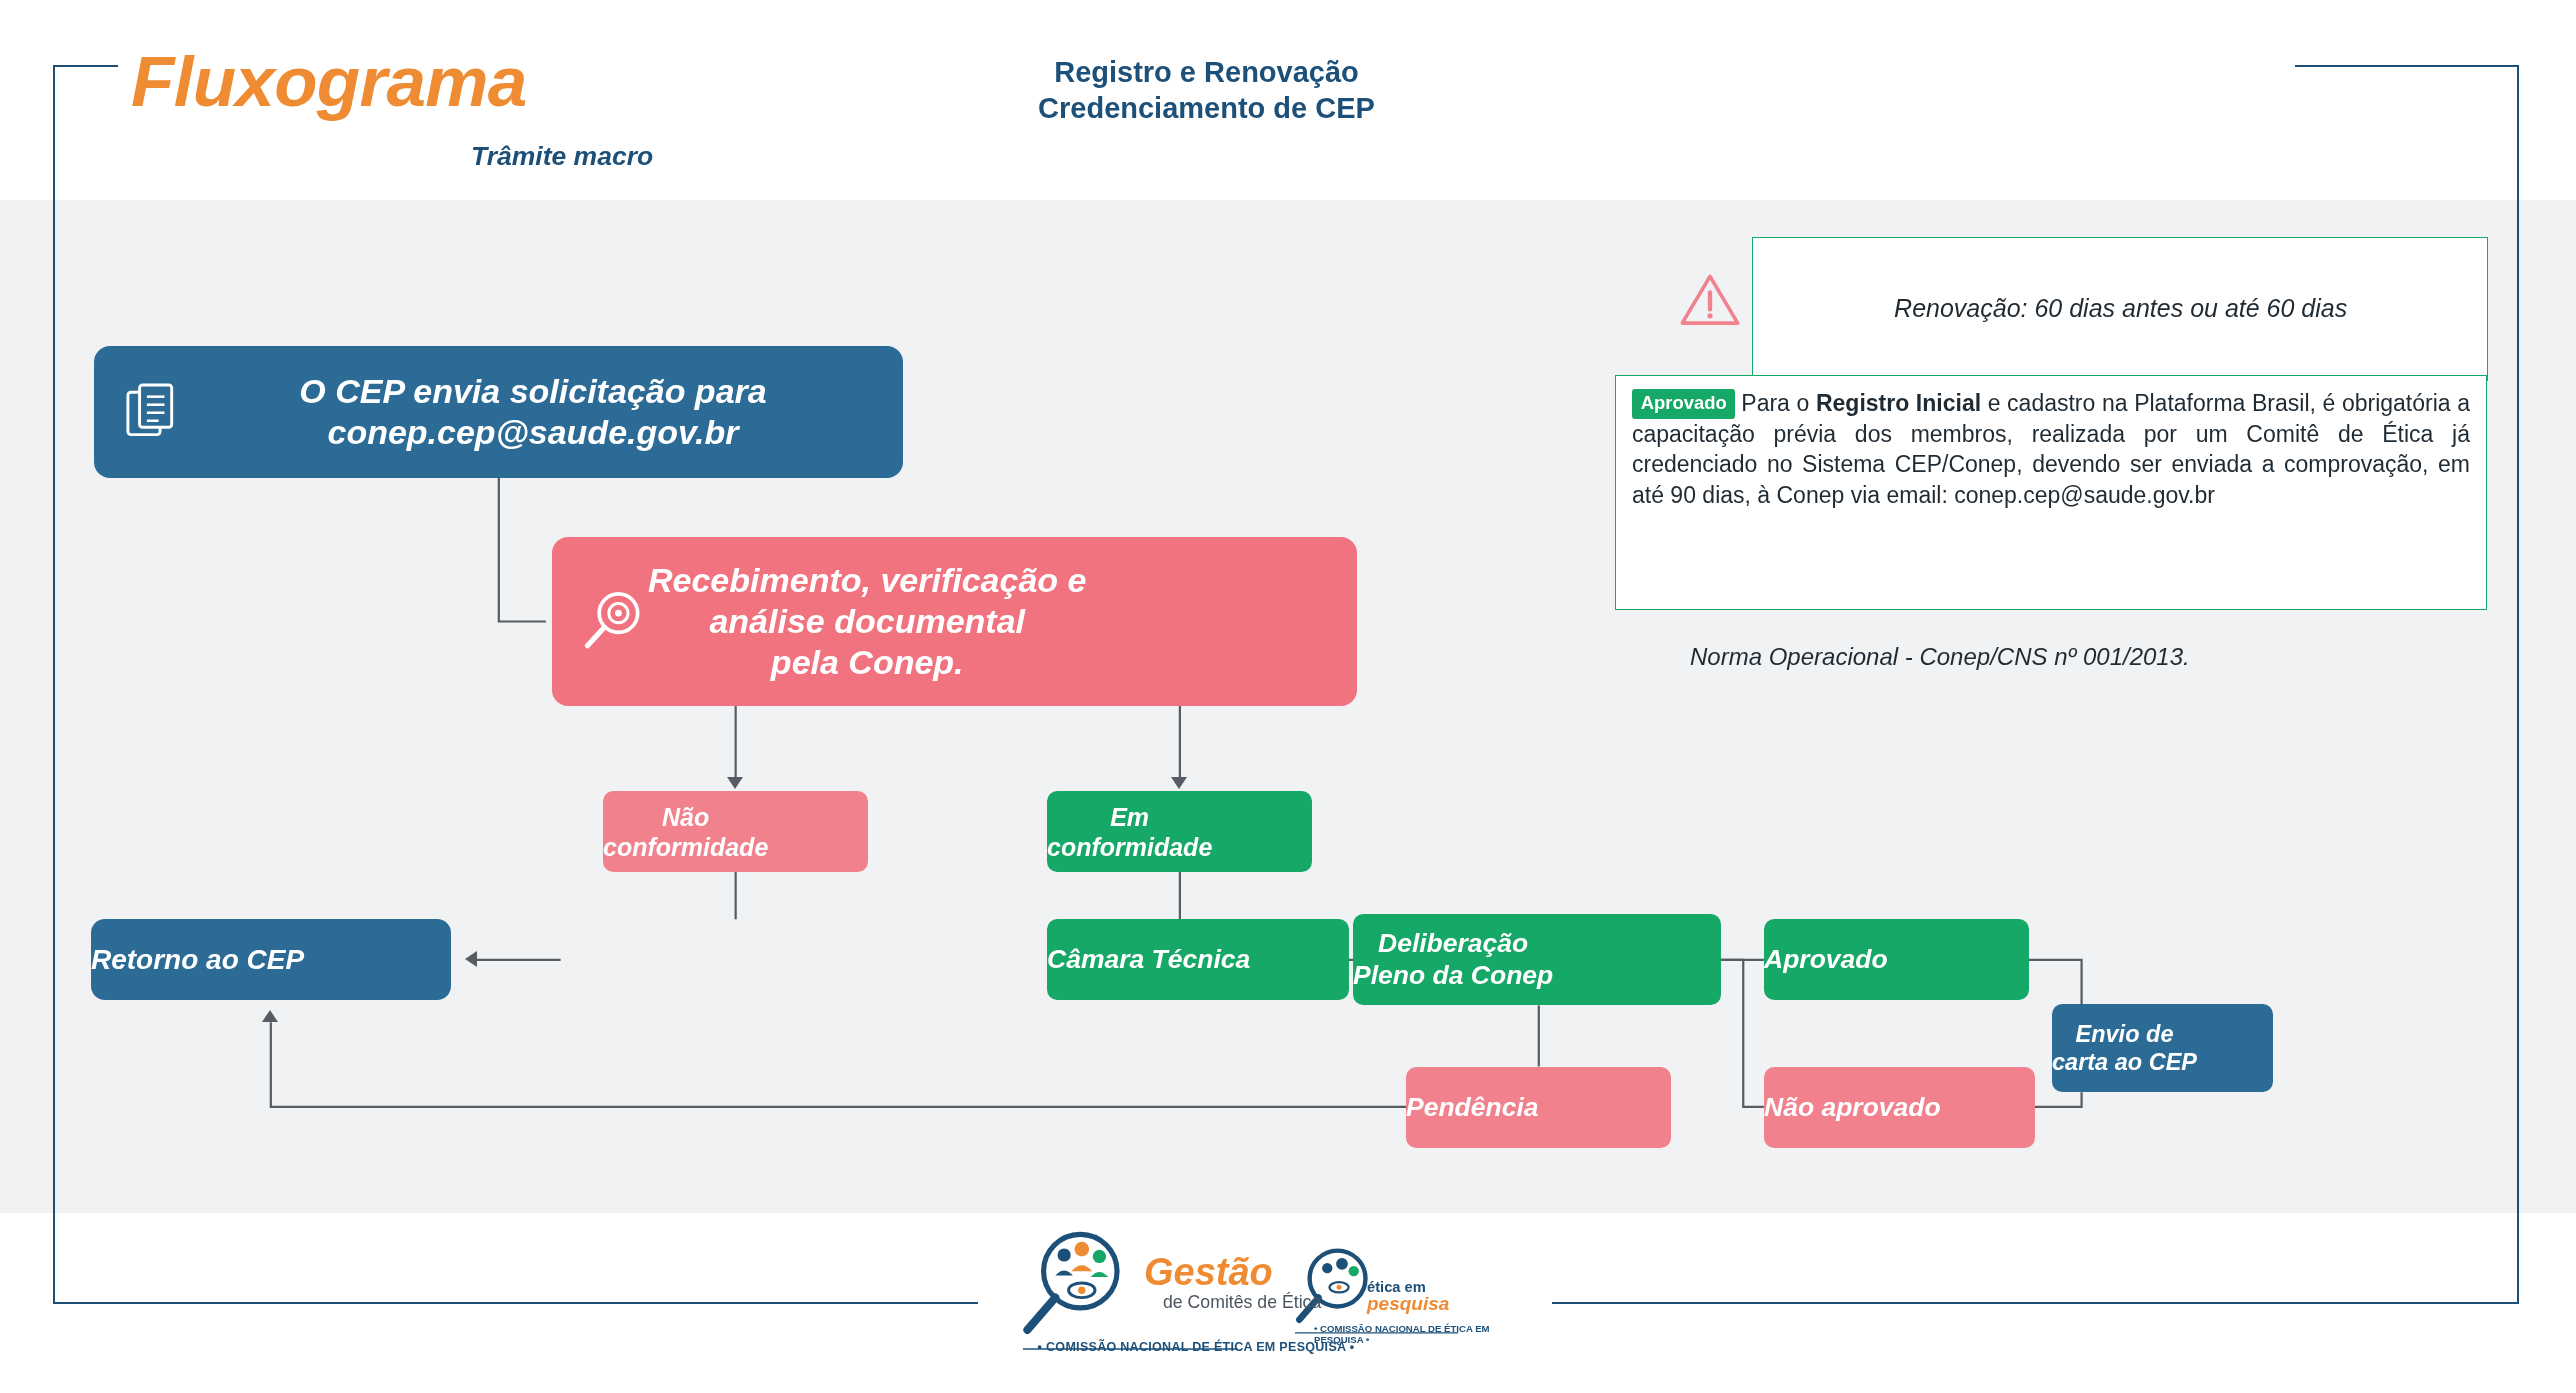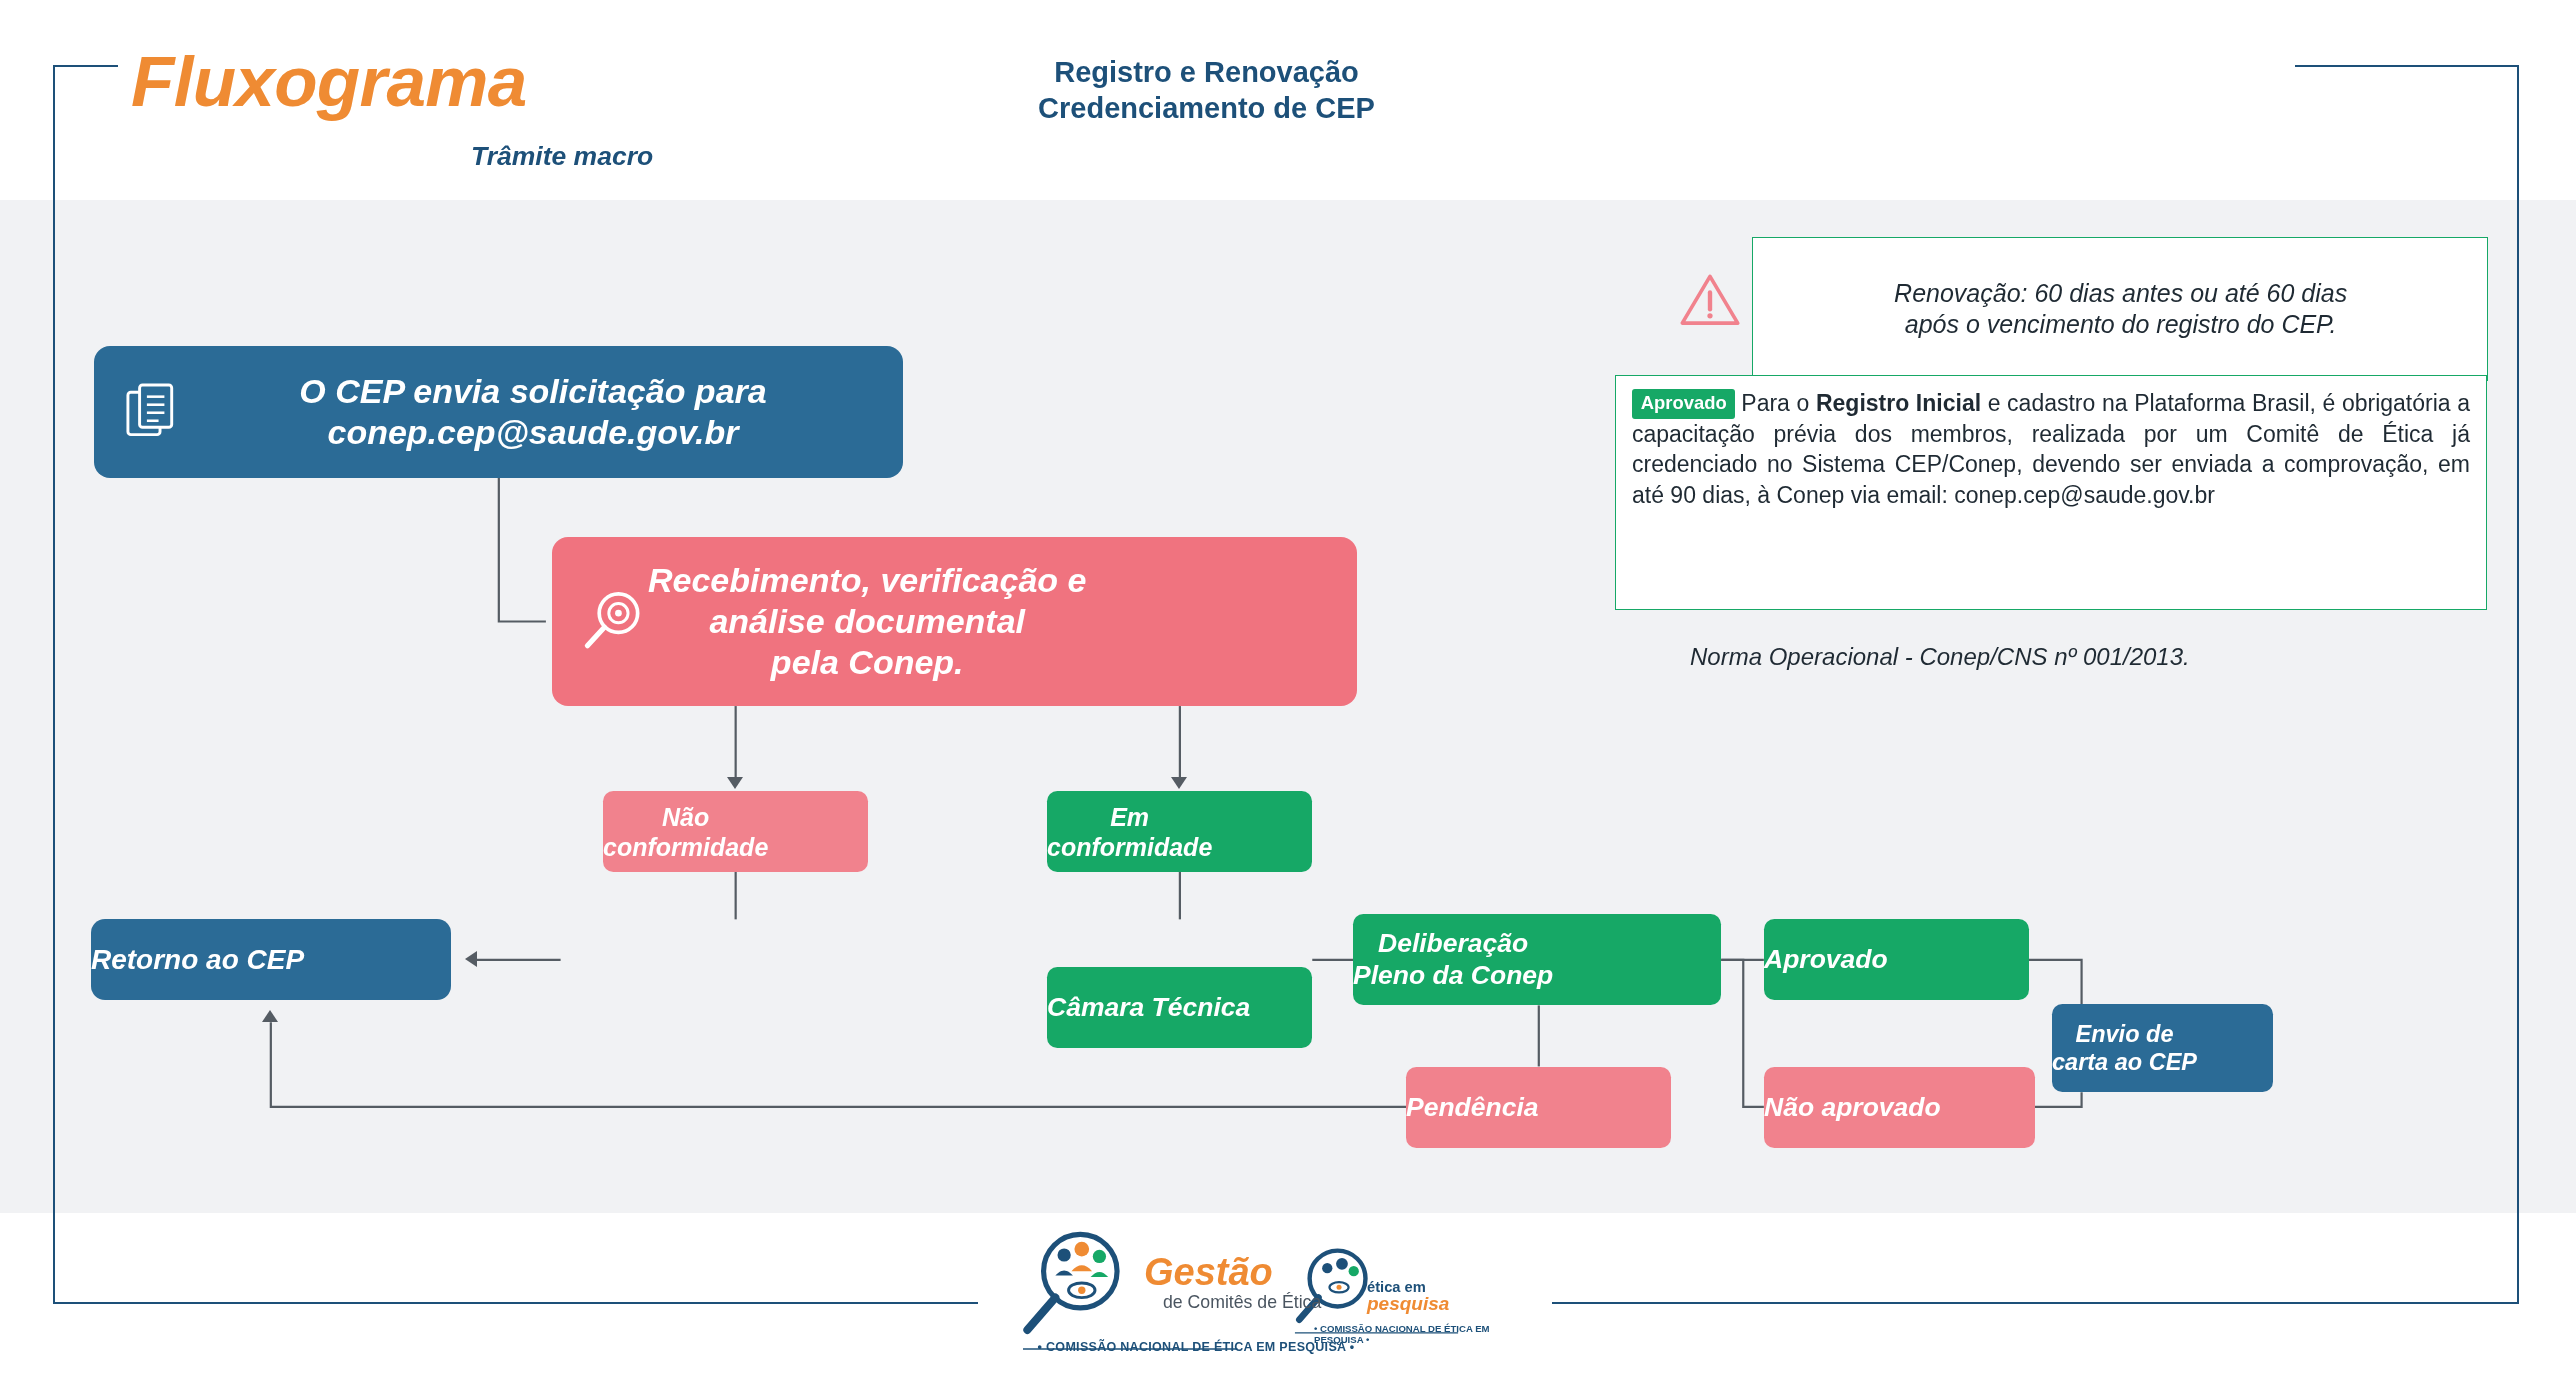--- a/index.html
+++ b/index.html
@@ -154,23 +154,22 @@
   .node-pendencia-doc {
     left: 561px; top: 919px; width: 360px; height: 81px;
     font-size: 25px;
   }
   .node-retorno {
     left: 91px; top: 919px; width: 360px; height: 81px;
     font-size: 28px;
     border-radius: 14px;
   }
   .node-camara {
-    left: 1047px; top: 919px; width: 265px; height: 81px;
+    left: 1047px; top: 919px; width: 302px; height: 81px;
     font-size: 26.5px;
-    margin-top: 48px;
   }
   .node-deliberacao {
     left: 1353px; top: 914px; width: 368px; height: 91px;
     font-size: 26.5px;
   }
   .node-aprovado {
     left: 1764px; top: 919px; width: 265px; height: 81px;
     font-size: 26.5px;
   }
   .node-pendencia {
@@ -455,21 +454,20 @@
 
   <svg class="warn-icon" viewBox="0 0 84 74">
     <path d="M42 6 L80 70 L4 70 Z" fill="none" stroke="#f1828d" stroke-width="5" stroke-linejoin="round"></path>
     <line x1="42" y1="28" x2="42" y2="51" stroke="#f1828d" stroke-width="6" stroke-linecap="round"></line>
     <circle cx="42" cy="60" r="3.6" fill="#f1828d"></circle>
   </svg>
 
   <div class="note-renovacao">
     <div style="width:100%;">
       <div>Renovação: 60 dias antes ou até 60 dias</div>
-      <div>após o vencimento do registro do CEP.</div>
     </div>
   </div>
 
   <div class="note-aprovado">
     <span class="badge-aprovado">Aprovado</span><span>Para o </span><strong>Registro Inicial</strong><span> e cadastro na Plataforma Brasil, é obrigatória a capacitação prévia dos membros, realizada por um Comitê de Ética já credenciado no Sistema CEP/Conep, devendo ser enviada a comprovação, em até 90 dias, à Conep via email: conep.cep@saude.gov.br</span>
   </div>
 
   <div class="note-legal">
     <div>Norma Operacional - Conep/CNS nº 001/2013.</div>
   </div>

